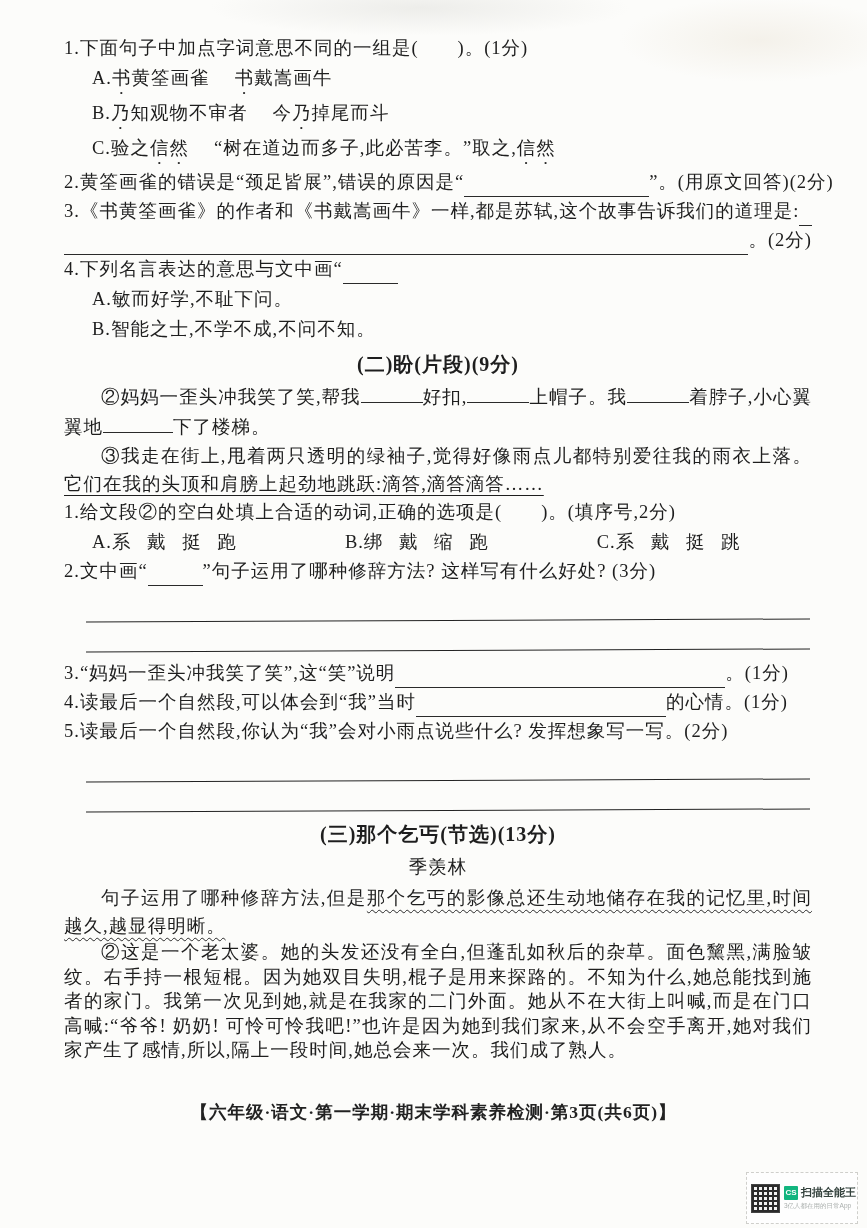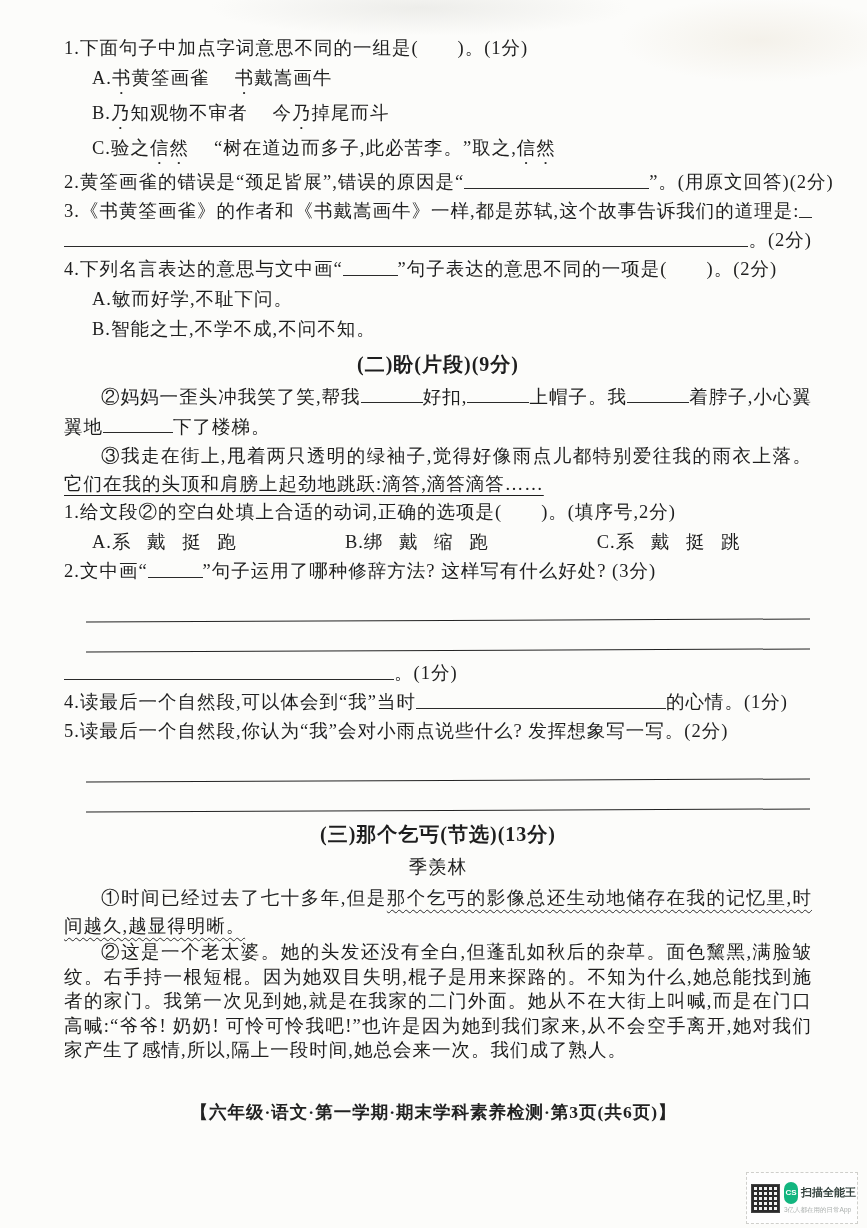--- a/index.html
+++ b/index.html
@@ -15,21 +15,21 @@
     color:#1e1e1e;
     font-family:"Liberation Serif","DejaVu Serif",serif;
     overflow:hidden;
   }
   .content{
     position:absolute;left:64px;top:34px;width:748px;
     font-size:18.5px;line-height:29px;letter-spacing:1px;
   }
   .q{white-space:nowrap;}
   .opt{padding-left:28px;line-height:30px;white-space:nowrap;}
-  .flexline{display:flex;white-space:nowrap;}
+  .flexline{display:flex;align-items:flex-end;white-space:nowrap;}
   .flexline > span{flex:0 0 auto;}
   .bl{display:inline-block;border-bottom:1.6px solid #2a2a2a;height:20px;vertical-align:baseline;}
   .grow{flex:1 1 auto !important;}
   .w55{width:55px;} .w62{width:62px;} .w70{width:70px;} .w185{width:185px;}
   .w250{width:250px;} .w330{width:330px;}
   .em{
     -webkit-text-emphasis:filled dot #2a2a2a;
     text-emphasis:filled dot #2a2a2a;
     -webkit-text-emphasis-position:under right;
     text-emphasis-position:under right;
@@ -72,21 +72,21 @@
   .qr{
     width:27px;height:27px;flex:0 0 auto;
     background-image:
       repeating-linear-gradient(90deg,#2b2b2b 0 2px,transparent 2px 5px),
       repeating-linear-gradient(0deg,#2b2b2b 0 2px,#f2f2f2 2px 5px);
     outline:1px solid #444;
   }
   .wm-col{display:flex;flex-direction:column;justify-content:center;gap:2px;min-width:0;}
   .wm-row{display:flex;align-items:center;gap:3px;}
   .cs-badge{
-    width:14px;height:22px;flex:0 0 auto;border-radius:7px;
+    width:14px;height:14px;flex:0 0 auto;border-radius:1px;
     color:#fff;font-size:8px;font-weight:bold;
     display:flex;align-items:center;justify-content:center;
     font-family:"Liberation Sans",sans-serif;
   }
   .wm-name{
     font-size:11px;font-weight:bold;color:#33413c;white-space:nowrap;
     font-family:"Liberation Sans",sans-serif;letter-spacing:0;
   }
   .wm-tagline{
     font-size:6.5px;color:#a9aeac;white-space:nowrap;
@@ -116,21 +116,20 @@
         <span class="bl grow"></span>
       </div>
     <div class="q flexline">
         <span class="bl grow"></span>
         <span>。(2分)</span>
       </div>
 
     <div class="q flexline">
         <span>4.下列名言表达的意思与文中画“</span>
         <span class="bl w55"></span>
-        <span>”句子表达的意思不同的一项是(　　)。(2分)</span>
       </div>
     <div class="opt"><span>A.敏而好学,不耻下问。</span></div>
     <div class="opt"><span>B.智能之士,不学不成,不问不知。</span></div>
 
     <div class="sec-heading">(二)盼(片段)(9分)</div>
     <div class="para" style="line-height:30px;"><span>②妈妈一歪头冲我笑了笑,帮我</span><span class="bl w62"></span><span>好扣,</span><span class="bl w62"></span><span>上帽子。我</span><span class="bl w62"></span><span>着脖子,小心翼翼地</span><span class="bl w70"></span><span>下了楼梯。</span></div>
     <div class="para"><span>③我走在街上,甩着两只透明的绿袖子,觉得好像雨点儿都特别爱往我的雨衣上落。</span><span class="ul">它们在我的头顶和肩膀上起劲地跳跃:滴答,滴答滴答……</span></div>
 
     <div class="q"><span>1.给文段②的空白处填上合适的动词,正确的选项是(　　)。(填序号,2分)</span></div>
     <div class="optrow">
@@ -141,35 +140,36 @@
 
     <div class="q flexline">
         <span>2.文中画“</span>
         <span class="bl w55"></span>
         <span>”句子运用了哪种修辞方法? 这样写有什么好处? (3分)</span>
       </div>
     <div class="ansline ans-gap1"></div>
     <div class="ansline ans-gap2"></div>
 
     <div class="q flexline" style="margin-top:8px;">
+        <span>3.“妈妈一歪头冲我笑了笑”,这“笑”说明</span>
         <span class="bl w330"></span>
         <span>。(1分)</span>
       </div>
     <div class="q flexline">
         <span>4.读最后一个自然段,可以体会到“我”当时</span>
         <span class="bl w250"></span>
         <span>的心情。(1分)</span>
       </div>
     <div class="q"><span>5.读最后一个自然段,你认为“我”会对小雨点说些什么? 发挥想象写一写。(2分)</span></div>
     <div class="ansline ans-gap1"></div>
     <div class="ansline ans-gap2"></div>
 
     <div class="sec-heading" style="margin-top:8px;">(三)那个乞丐(节选)(13分)</div>
     <div class="author">季羡林</div>
-    <div class="para"><span>①时间已经过去了七十多年,但是</span><span class="wavy">那个乞丐的影像总还生动地储存在我的记忆里,时间越久,越显得明晰。</span></div>
+    <div class="para"><span>句子运用了哪种修辞方法,但是</span><span class="wavy">那个乞丐的影像总还生动地储存在我的记忆里,时间越久,越显得明晰。</span></div>
     <div class="para para-tight">②这是一个老太婆。她的头发还没有全白,但蓬乱如秋后的杂草。面色黧黑,满脸皱纹。右手持一根短棍。因为她双目失明,棍子是用来探路的。不知为什么,她总能找到施者的家门。我第一次见到她,就是在我家的二门外面。她从不在大街上叫喊,而是在门口高喊:“爷爷! 奶奶! 可怜可怜我吧!”也许是因为她到我们家来,从不会空手离开,她对我们家产生了感情,所以,隔上一段时间,她总会来一次。我们成了熟人。</div>
 
   </div>
 
   <div class="footer">【六年级·语文·第一学期·期末学科素养检测·第3页(共6页)】</div>
 
   <div class="watermark">
     <div class="qr"></div>
     <div class="wm-col">
       <div class="wm-row">

